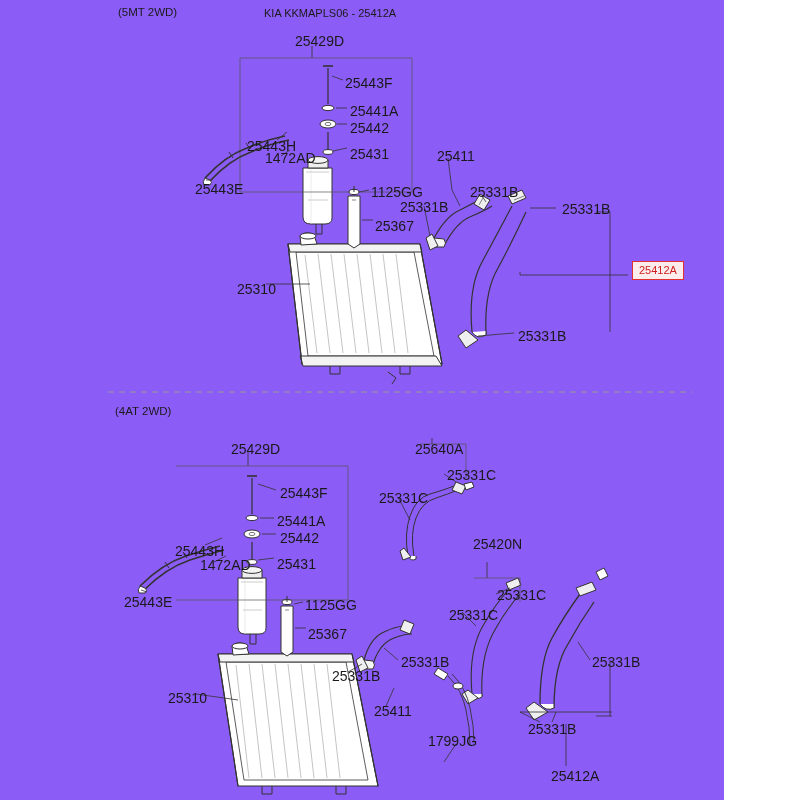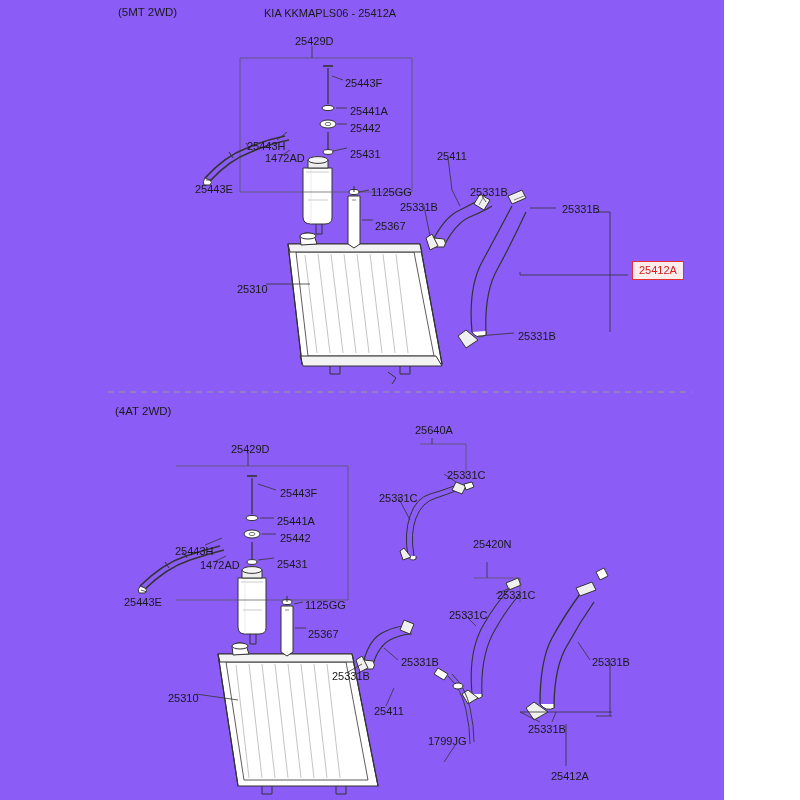--- a/index.html
+++ b/index.html
@@ -18,21 +18,21 @@
   svg.layer {
     position: absolute;
     left: 0;
     top: 0;
     width: 800px;
     height: 800px;
   }
   .lbl {
     position: absolute;
     font-family: "Liberation Sans", sans-serif;
-    font-size: 11px;
+    font-size: 14px;
     color: #1a1a1a;
     white-space: nowrap;
     line-height: 13px;
   }
   .lbl.section {
     font-size: 11.5px;
   }
   .lbl.title {
     font-size: 11px;
   }
@@ -349,21 +349,21 @@
       <div class="lbl" style="left: 437px; top: 150px;">25411</div>
       <div class="lbl" style="left: 470px; top: 186px;">25331B</div>
       <div class="lbl" style="left: 400px; top: 201px;">25331B</div>
       <div class="lbl" style="left: 562px; top: 203px;">25331B</div>
       <div class="lbl" style="left: 237px; top: 283px;">25310</div>
       <div class="lbl" style="left: 518px; top: 330px;">25331B</div>
     </div>
 
   <div id="labels-bottom">
       <div class="lbl" style="left: 231px; top: 443px;">25429D</div>
-      <div class="lbl" style="left: 415px; top: 424px;">25640A</div>
+      <div class="lbl" style="left: 415px; top: 443px;">25640A</div>
       <div class="lbl" style="left: 447px; top: 469px;">25331C</div>
       <div class="lbl" style="left: 379px; top: 492px;">25331C</div>
       <div class="lbl" style="left: 280px; top: 487px;">25443F</div>
       <div class="lbl" style="left: 277px; top: 515px;">25441A</div>
       <div class="lbl" style="left: 280px; top: 532px;">25442</div>
       <div class="lbl" style="left: 175px; top: 545px;">25443H</div>
       <div class="lbl" style="left: 200px; top: 559px;">1472AD</div>
       <div class="lbl" style="left: 277px; top: 558px;">25431</div>
       <div class="lbl" style="left: 124px; top: 596px;">25443E</div>
       <div class="lbl" style="left: 305px; top: 599px;">1125GG</div>

